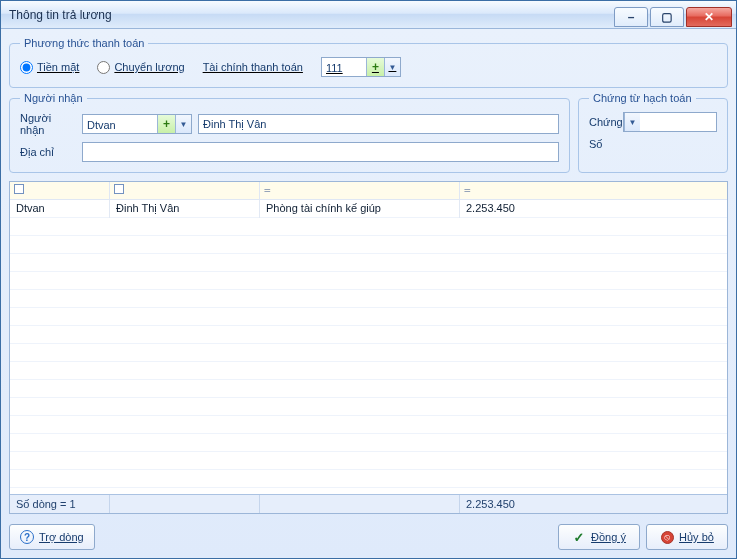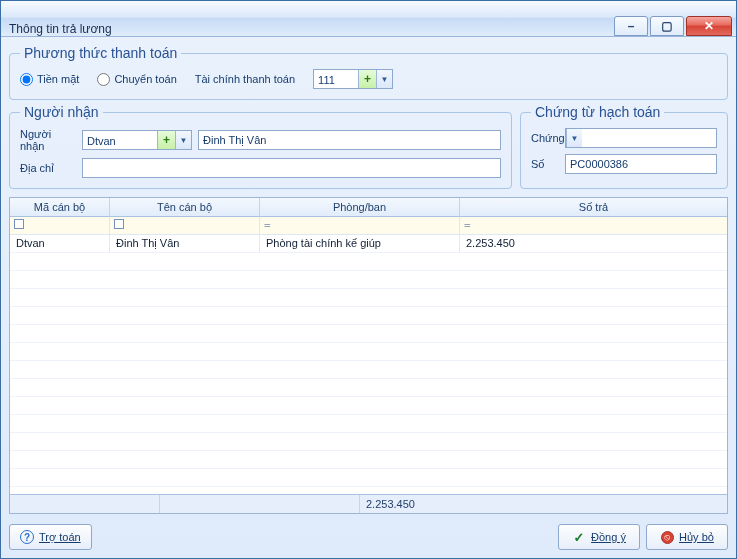--- a/index.html
+++ b/index.html
@@ -2,34 +2,34 @@
 <html><head>
 <meta charset="utf-8">
 <style>
   * { box-sizing: border-box; }
   html, body { margin: 0; padding: 0; font-family: Tahoma, Arial, sans-serif; font-size: 11px; }
   body { background: #d9e6f7; }
 
   .window { width: 737px; height: 559px; display: flex; flex-direction: column; border: 1px solid #3b6ea5; background: #fff; }
 
   
-  .titlebar { height: 36px; background: linear-gradient(#f7fbff, #dbe9fb 45%, #c7dbf5 50%, #dfecfb); display:flex; align-items:flex-end; padding-left:8px; border-bottom:1px solid #9ab6da; }
+  .titlebar { height: 28px; background: linear-gradient(#f7fbff, #dbe9fb 45%, #c7dbf5 50%, #dfecfb); display:flex; align-items:center; padding-left:8px; border-bottom:1px solid #9ab6da; }
   .titlebar .title { color:#1a2f4f; font-size:12px; }
   .titlebar .tb-buttons { margin-left:auto; display:flex; }
   .tb-btn { width:34px; height:20px; margin:4px 2px 0 0; border:1px solid #7d9bc4; border-radius:3px 3px 0 0; background:linear-gradient(#f7fbff,#e0ecfb); display:flex; align-items:center; justify-content:center; color:#2a456c; cursor:pointer; }
   .tb-btn.close { width:46px; margin-right:4px; background:linear-gradient(#f5a8a0,#e7695e 45%,#d74436 50%,#e26a5d); border-color:#a03028; color:#fff; }
   .tb-glyph { font-weight:bold; font-size:12px; line-height:1; }
 
   
   .client { flex:1; background: linear-gradient(#e9f1fc,#dfeafb); padding:8px; display:flex; flex-direction:column; gap:4px; min-height:0; }
 
   fieldset { border:1px solid #a9c5e8; border-radius:4px; padding:8px 10px 10px; margin:0; }
-  legend { color:#285294; padding:0 4px; font-size:14px; }
-
-  .row1 { display:flex; align-items:center; gap:18px; }
+  legend { color:#285294; padding:0 4px; font-size:11px; }
+
+  .row1 { display:flex; align-items:center; gap:18px;text-decoration:underline; }
   .radio { display:inline-flex; align-items:center; gap:4px; color:#163b6d; cursor:pointer; }
   .radio input { margin:0; cursor:pointer; }
   .lbl { color:#163b6d; }
 
   .row2 { display:flex; gap:8px; }
   .recipient-box { flex:1; }
   .voucher-box { width:150px; }
 
   .form-row { display:flex; align-items:center; gap:6px; margin-bottom:6px; }
   .form-row:last-child { margin-bottom:0; }
@@ -106,21 +106,21 @@
 
     <fieldset>
       <legend>Phương thức thanh toán</legend>
       <div class="row1">
         <label class="radio">
           <input type="radio" name="pm" checked="" style="">
           <span>Tiền mặt</span>
         </label>
         <label class="radio">
           <input type="radio" name="pm" style="">
-          <span>Chuyển toán</span>
+          <span>Chuyển lương</span>
         </label>
         <span class="lbl">Tài chính thanh toán</span>
         <div class="combo" style="width:80px">
           <input value="111" style="">
           <div class="plus-btn">
               <span>+</span>
             </div>
           <div class="dd-btn">
               <span>▼</span>
             </div>
@@ -155,59 +155,53 @@
         <div class="form-row">
           <span class="lbl" style="width:28px">Chứng</span>
           <div class="datebox" style="flex:1">
             <div class="dd-btn">
                 <span>▼</span>
               </div>
           </div>
         </div>
         <div class="form-row">
           <span class="lbl" style="width:28px">Số</span>
-          <input class="txt" style="flex: 1 1 0%;" value="PC0000386">
         </div>
       </fieldset>
     </div>
 
     <div class="grid-wrap">
-      <div class="grid-head">
-        <div class="col-code">Mã cán bộ</div>
-        <div class="col-name">Tên cán bộ</div>
-        <div class="col-dept">Phòng/ban</div>
-        <div class="col-amount">Số trả</div>
-      </div>
       <div class="grid-filter">
         <div class="col-code"><span class="filter-mark"></span></div>
         <div class="col-name"><span class="filter-mark"></span></div>
         <div class="col-dept"><span class="eqmark">=</span></div>
         <div class="col-amount" style="text-align:left"><span class="eqmark">=</span></div>
       </div>
       <div class="grid-body">
         <div class="grid-row">
           <div class="col-code cell">Dtvan</div>
           <div class="col-name cell">Đinh Thị Vân</div>
           <div class="col-dept cell">Phòng tài chính kế giúp</div>
           <div class="col-amount cell">2.253.450</div>
         </div>
       </div>
       <div class="grid-footer">
+        <div class="col-code">Số dòng = 1</div>
         <div class="col-name"></div>
         <div class="col-dept"></div>
         <div class="col-amount">2.253.450</div>
       </div>
     </div>
 
     <div class="bottom-bar">
       <div class="btn">
         <span class="ico">
             <span class="help-ico">?</span>
           </span>
-        <span class="underline">Trợ toán</span>
+        <span class="underline">Trợ dòng</span>
       </div>
       <div class="spacer"></div>
       <div class="btn">
         <span class="ico check-ico">✓</span>
         <span class="underline">Đồng ý</span>
       </div>
       <div class="btn">
         <span class="ico">
             <span class="cancel-ico">⦸</span>
           </span>

